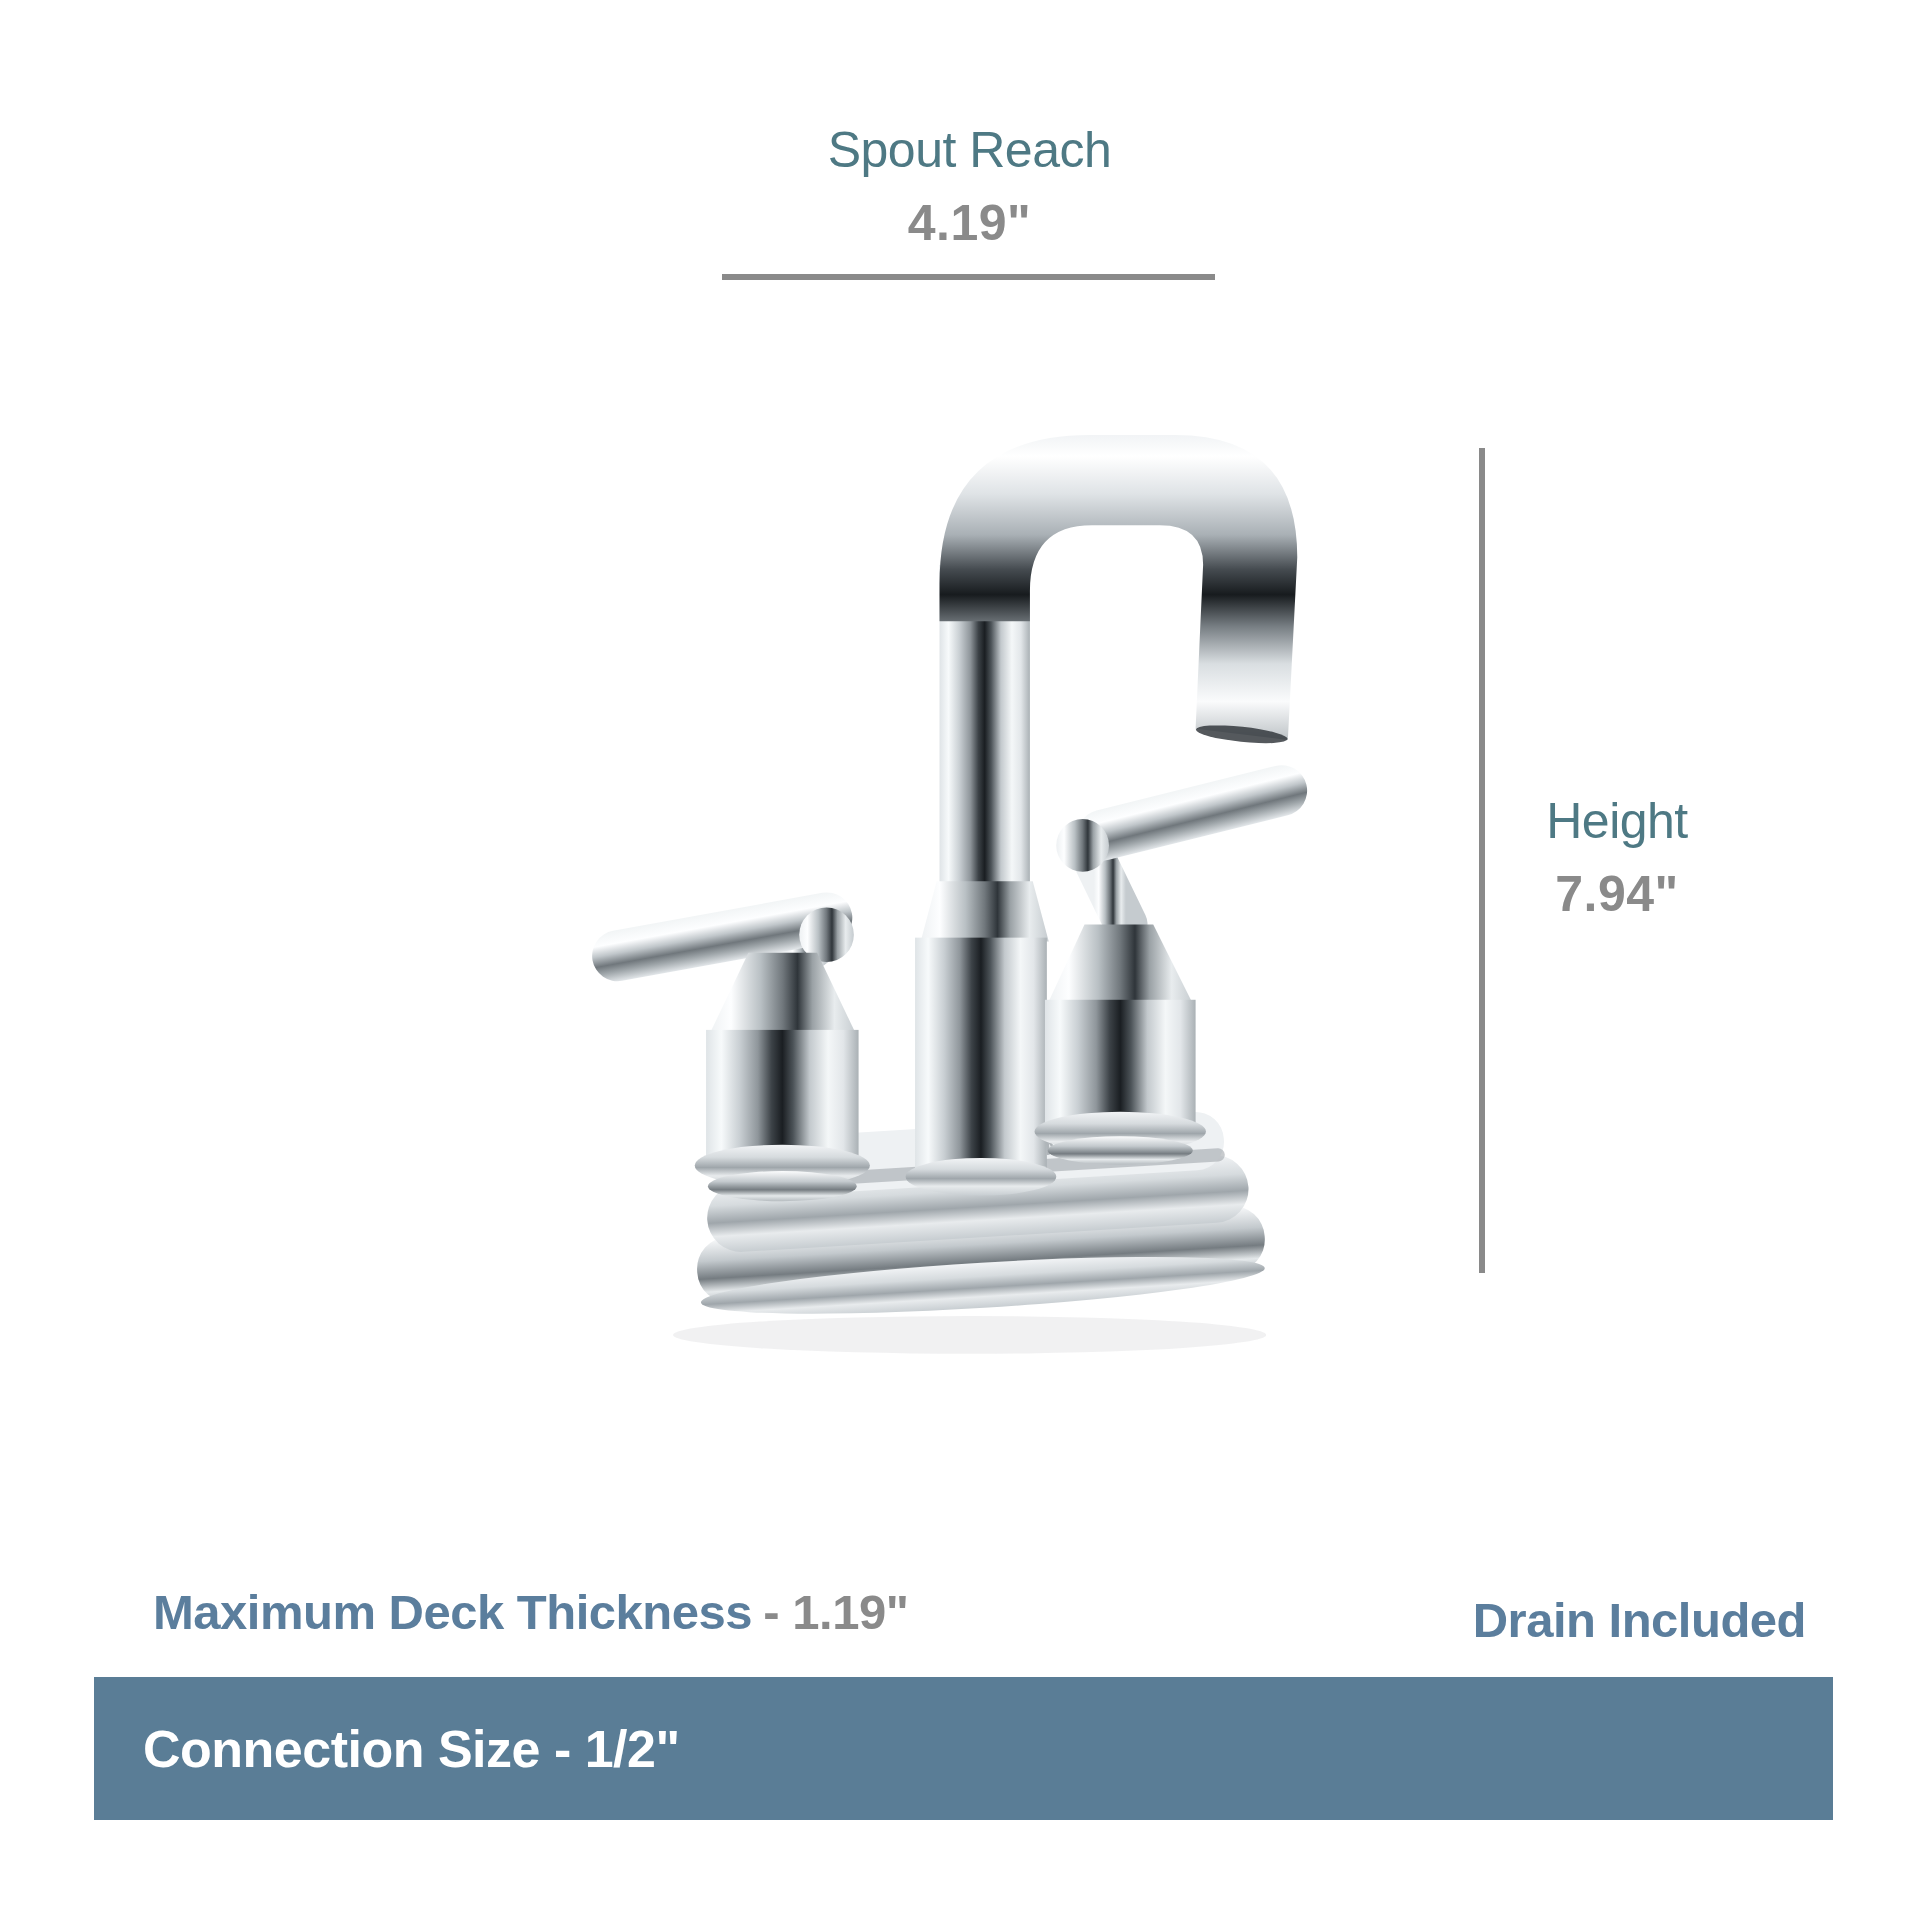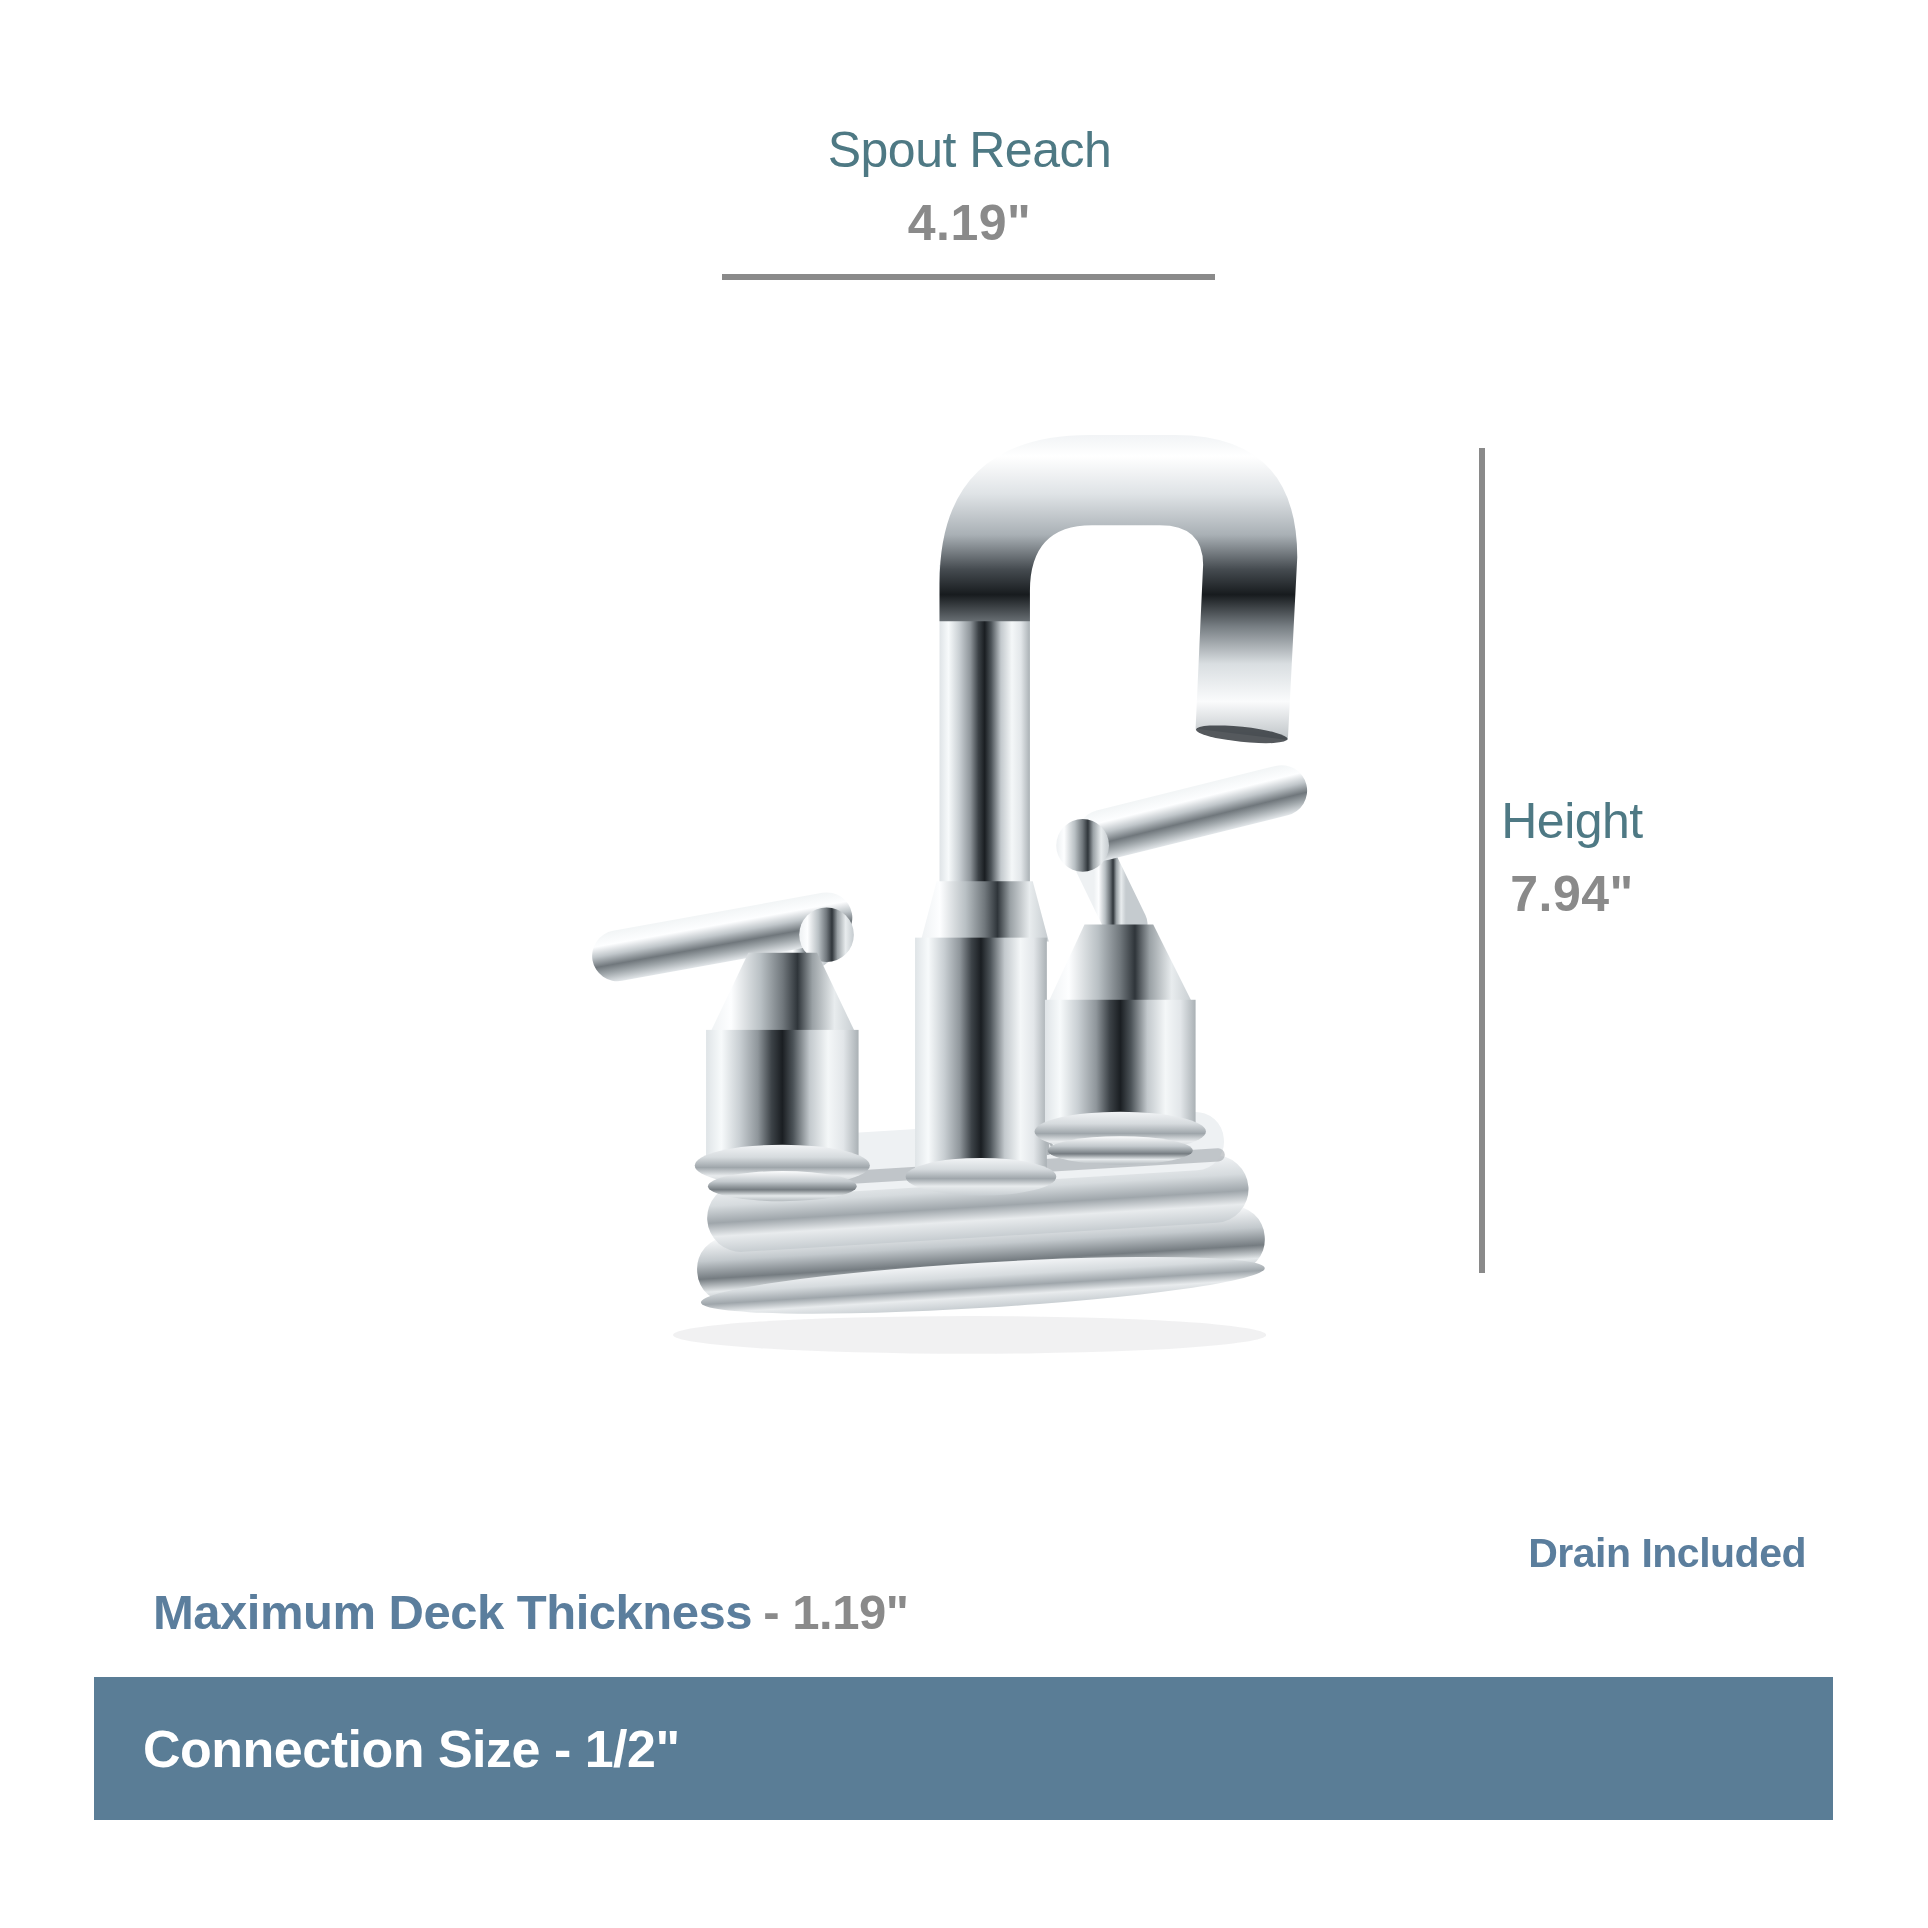--- a/index.html
+++ b/index.html
@@ -18,22 +18,22 @@
     letter-spacing:0.5px;line-height:1.15;margin-top:15px;
   }
   .meas-line{background:var(--line_gray,#8a8a8a);}
   .note-left{
     left:153px;top:1584px;white-space:nowrap;
     font-size:49px;font-weight:700;letter-spacing:-0.5px;
   }
   .note-left .lbl{color:var(--accent_blue,#5b7e9d);}
   .note-left .val{color:var(--value_gray,#8a8a8a);margin-left:11.3px;}
   .note-right{
-    right:122px;top:1522px;text-align:right;white-space:nowrap;
-    font-size:41px;font-weight:700;letter-spacing:-0.5px;
+    right:122px;top:1589px;text-align:right;white-space:nowrap;
+    font-size:49px;font-weight:700;letter-spacing:-0.5px;
     color:var(--accent_blue,#5b7e9d);line-height:63px;
   }
   .banner{
     left:94px;top:1677px;width:1739px;height:143px;
     background:var(--banner_bg,#5a7d96);
     display:flex;align-items:center;justify-content:space-between;
     padding:0 49px;box-sizing:border-box;
   }
   .banner span{
     color:var(--banner_text,#ffffff);
@@ -150,21 +150,21 @@
   </g>
 </svg>
 
 <div class="abs dim-group" style="left:593px;top:122px;width:753px">
   <div class="dim-label">Spout Reach</div>
   <div class="dim-value">4.19"</div>
 </div>
 <div class="abs meas-line" style="left:722px;top:274px;width:493px;height:5.6px"></div>
 
 <div class="abs meas-line" style="left:1479px;top:448px;width:5.6px;height:825px"></div>
-<div class="abs dim-group" style="left:1452px;top:793px;width:240px">
+<div class="abs dim-group" style="left:1497px;top:793px;width:240px">
   <div class="dim-label">Height</div>
   <div class="dim-value">7.94"</div>
 </div>
 
 <div class="abs note-left">
   <span class="lbl">Maximum Deck Thickness</span><span class="val">- 1.19"</span>
 </div>
 
 <div class="abs note-right">
   <div>Drain Included</div>

